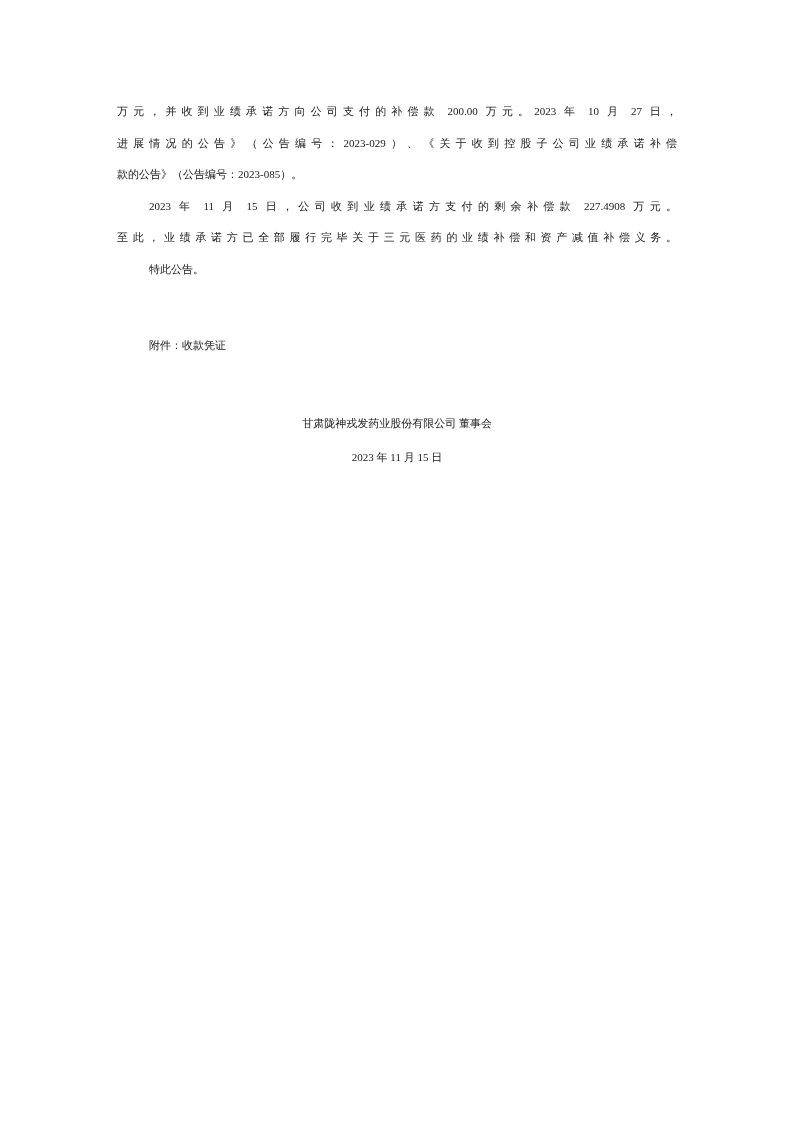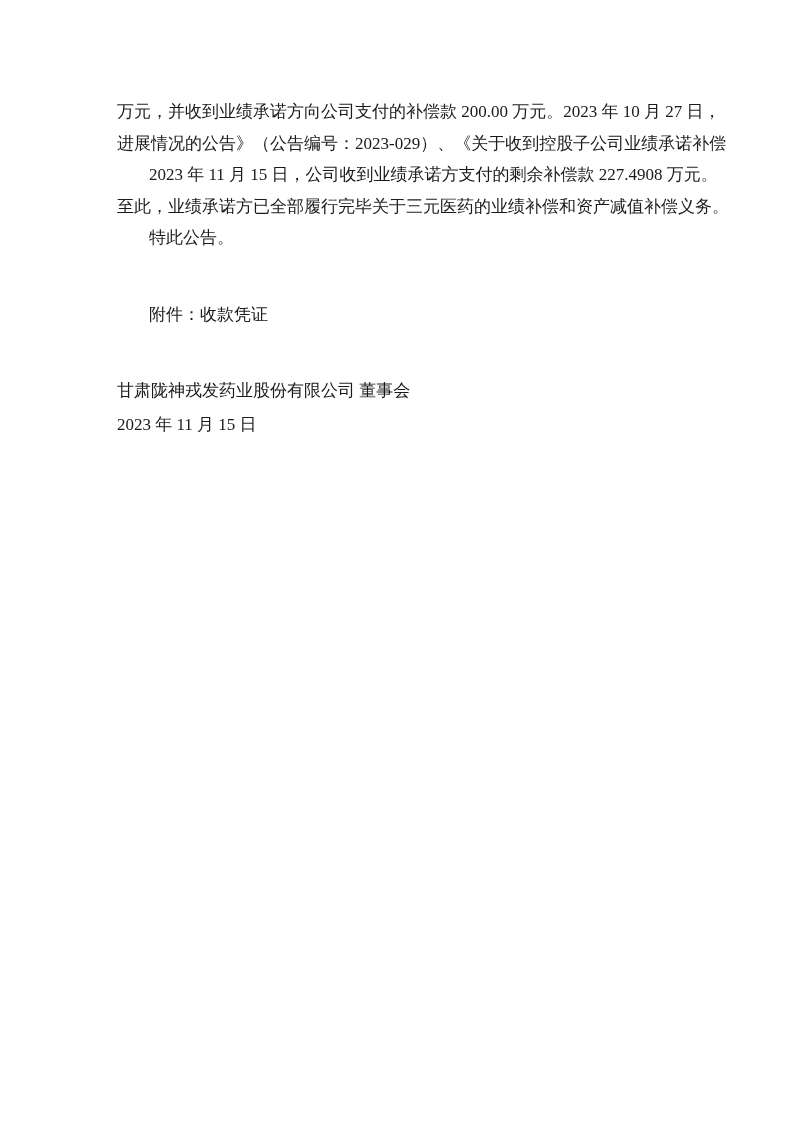--- a/index.html
+++ b/index.html
@@ -2,21 +2,21 @@
 <html><head>
 <meta charset="utf-8">
 <style>
   html, body { margin: 0; padding: 0; }
   .page {
     position: relative;
     width: 793px;
     height: 1122px;
     background: #ffffff;
     font-family: "Liberation Serif", "DejaVu Serif", serif;
-    font-size: 17px;
+    font-size: 11px;
     color: #1a1a1a;
     overflow: hidden;
   }
   .content {
     position: absolute;
     left: 117px;
     top: 96px;
     width: 560px;
   }
   .line {
@@ -25,37 +25,38 @@
     white-space: nowrap;
   }
   .just {
     text-align: justify;
     text-align-last: justify;
   }
   .indent { text-indent: 32px; }
   .attachment { margin-top: 45px; }
   .signature {
     margin-top: 44px;
-    text-align: left;
+    text-align: center;
   }
   .sig-line {
     line-height: 34px;
     height: 34px;
     white-space: nowrap;
   }
 </style>
 </head>
 <body>
 
 <div class="page">
   <div class="content">
 
     <div class="para">
       <div class="line just">万元，并收到业绩承诺方向公司支付的补偿款 200.00 万元。2023 年 10 月 27 日，</div>
       <div class="line just">进展情况的公告》（公告编号：2023-029）、《关于收到控股子公司业绩承诺补偿</div>
+      <div class="line">款的公告》（公告编号：2023-085）。</div>
     </div>
 
     <div class="para">
       <div class="line just indent">2023 年 11 月 15 日，公司收到业绩承诺方支付的剩余补偿款 227.4908 万元。</div>
       <div class="line just">至此，业绩承诺方已全部履行完毕关于三元医药的业绩补偿和资产减值补偿义务。</div>
     </div>
 
     <div class="line indent">特此公告。</div>
 
     <div class="line indent attachment">附件：收款凭证</div>

